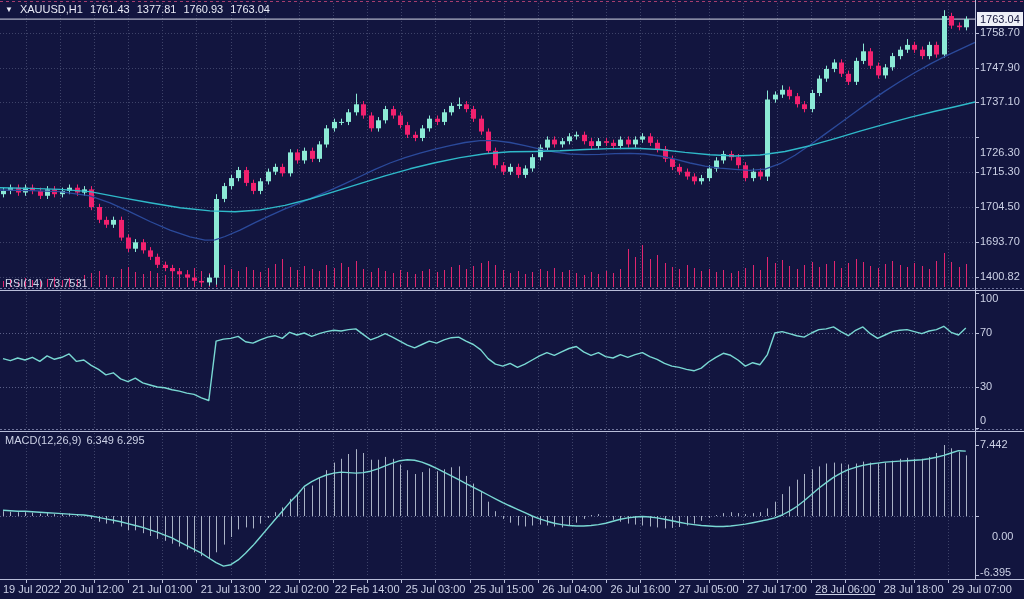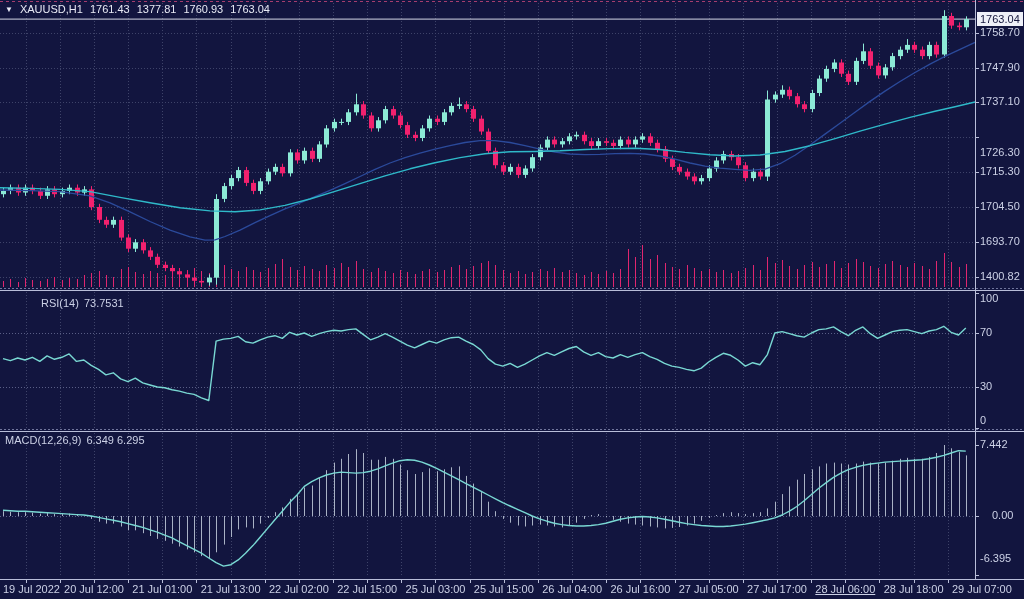--- a/index.html
+++ b/index.html
@@ -13,21 +13,21 @@
   .sig{fill:none;stroke:#79d8d3;stroke-width:1.4;stroke-linejoin:round;}
   .maslow{fill:none;stroke:#2fb9c9;stroke-width:1.4;stroke-linejoin:round;}
   .mafast{fill:none;stroke:#2b4a9b;stroke-width:1.3;stroke-linejoin:round;}
   .sep{stroke:#b9bed9;stroke-width:1;}
   .sepd{stroke:#70759c;stroke-width:1;stroke-dasharray:2 2;}
   .topline{stroke:#a43d6e;stroke-width:1;stroke-dasharray:3 3;}
   .bid{stroke:#d4d7e6;stroke-width:1;}
   #header{position:absolute;left:5px;top:3px;display:flex;gap:7px;font-size:11px;color:#e8eaf5;align-items:center;z-index:5;}
   #header .tri{font-size:8px;color:#e8eaf5;}
   .ind-label{position:absolute;left:5px;font-size:11px;color:#ccd1e6;z-index:5;display:flex;gap:5px;}
-  #rsi-label{top:297px;padding-left:36px;}
+  #rsi-label{top:277px;}
   #macd-label{top:434px;}
   #right-axis{position:absolute;left:979px;top:0;width:45px;height:452px;z-index:4;}
   .axis-label{position:absolute;left:1px;height:13px;line-height:13px;font-size:11px;color:#ccd1e6;white-space:nowrap;}
   #price-tag{position:absolute;left:977px;top:12px;width:46px;height:14px;background:#eef0f8;color:#14163c;
              font-size:11px;line-height:14px;padding-left:3px;box-sizing:border-box;z-index:6;}
   #time-axis{position:absolute;left:0;top:581px;width:1024px;height:20px;z-index:5;}
   .time-label{position:absolute;top:2px;font-size:11px;color:#ccd1e6;white-space:nowrap;}
 </style>
 </head>
 <body>
@@ -740,33 +740,33 @@
       <span class="axis-label" style="top: 122px; margin-top: 24px;">1726.30</span>
       <span class="axis-label" style="top: 165px;">1715.30</span>
       <span class="axis-label" style="top: 200px;">1704.50</span>
       <span class="axis-label" style="top: 235px;">1693.70</span>
       <span class="axis-label" style="top: 270px;">1400.82</span>
       <span class="axis-label" style="top: 292px;">100</span>
       <span class="axis-label" style="top: 326px;">70</span>
       <span class="axis-label" style="top: 380px;">30</span>
       <span class="axis-label" style="top: 414px;">0</span>
       <span class="axis-label" style="top: 438px;">7.442</span>
-      <span class="axis-label" style="top: 509px; padding-left: 12px;">0.00</span>
-      <span class="axis-label" style="top: 552px;">-6.395</span>
+      <span class="axis-label" style="top: 530px; padding-left: 12px;">0.00</span>
+      <span class="axis-label" style="top: 566px;">-6.395</span>
     </div>
 
   <div id="price-tag">1763.04</div>
 
   <div id="time-axis">
       <span class="time-label" style="left: 3px;">19 Jul 2022</span>
       <span class="time-label" style="left: 94px; transform: translateX(-50%); text-align: center;">20 Jul 12:00</span>
       <span class="time-label" style="left: 162.3px; transform: translateX(-50%);">21 Jul 01:00</span>
       <span class="time-label" style="left: 230.6px; transform: translateX(-50%);">21 Jul 13:00</span>
       <span class="time-label" style="left: 298.9px; transform: translateX(-50%); text-align: right;">22 Jul 02:00</span>
-      <span class="time-label" style="left: 367.2px; transform: translateX(-50%);">22 Jul 15:00</span>
+      <span class="time-label" style="left: 367.2px; transform: translateX(-50%);">22 Feb 14:00</span>
       <span class="time-label" style="left: 435.5px; transform: translateX(-50%);">25 Jul 03:00</span>
       <span class="time-label" style="left: 503.8px; transform: translateX(-50%);">25 Jul 15:00</span>
       <span class="time-label" style="left: 572.1px; transform: translateX(-50%);">26 Jul 04:00</span>
       <span class="time-label" style="left: 640.4px; transform: translateX(-50%);">26 Jul 16:00</span>
       <span class="time-label" style="left: 708.7px; transform: translateX(-50%);">27 Jul 05:00</span>
       <span class="time-label" style="left: 777px; transform: translateX(-50%);">27 Jul 17:00</span>
       <span class="time-label" style="left: 845.3px; transform: translateX(-50%); text-decoration: underline;">28 Jul 06:00</span>
       <span class="time-label" style="left: 913.6px; transform: translateX(-50%);">28 Jul 18:00</span>
       <span class="time-label" style="left: 981.9px; transform: translateX(-50%);">29 Jul 07:00</span>
     </div>

